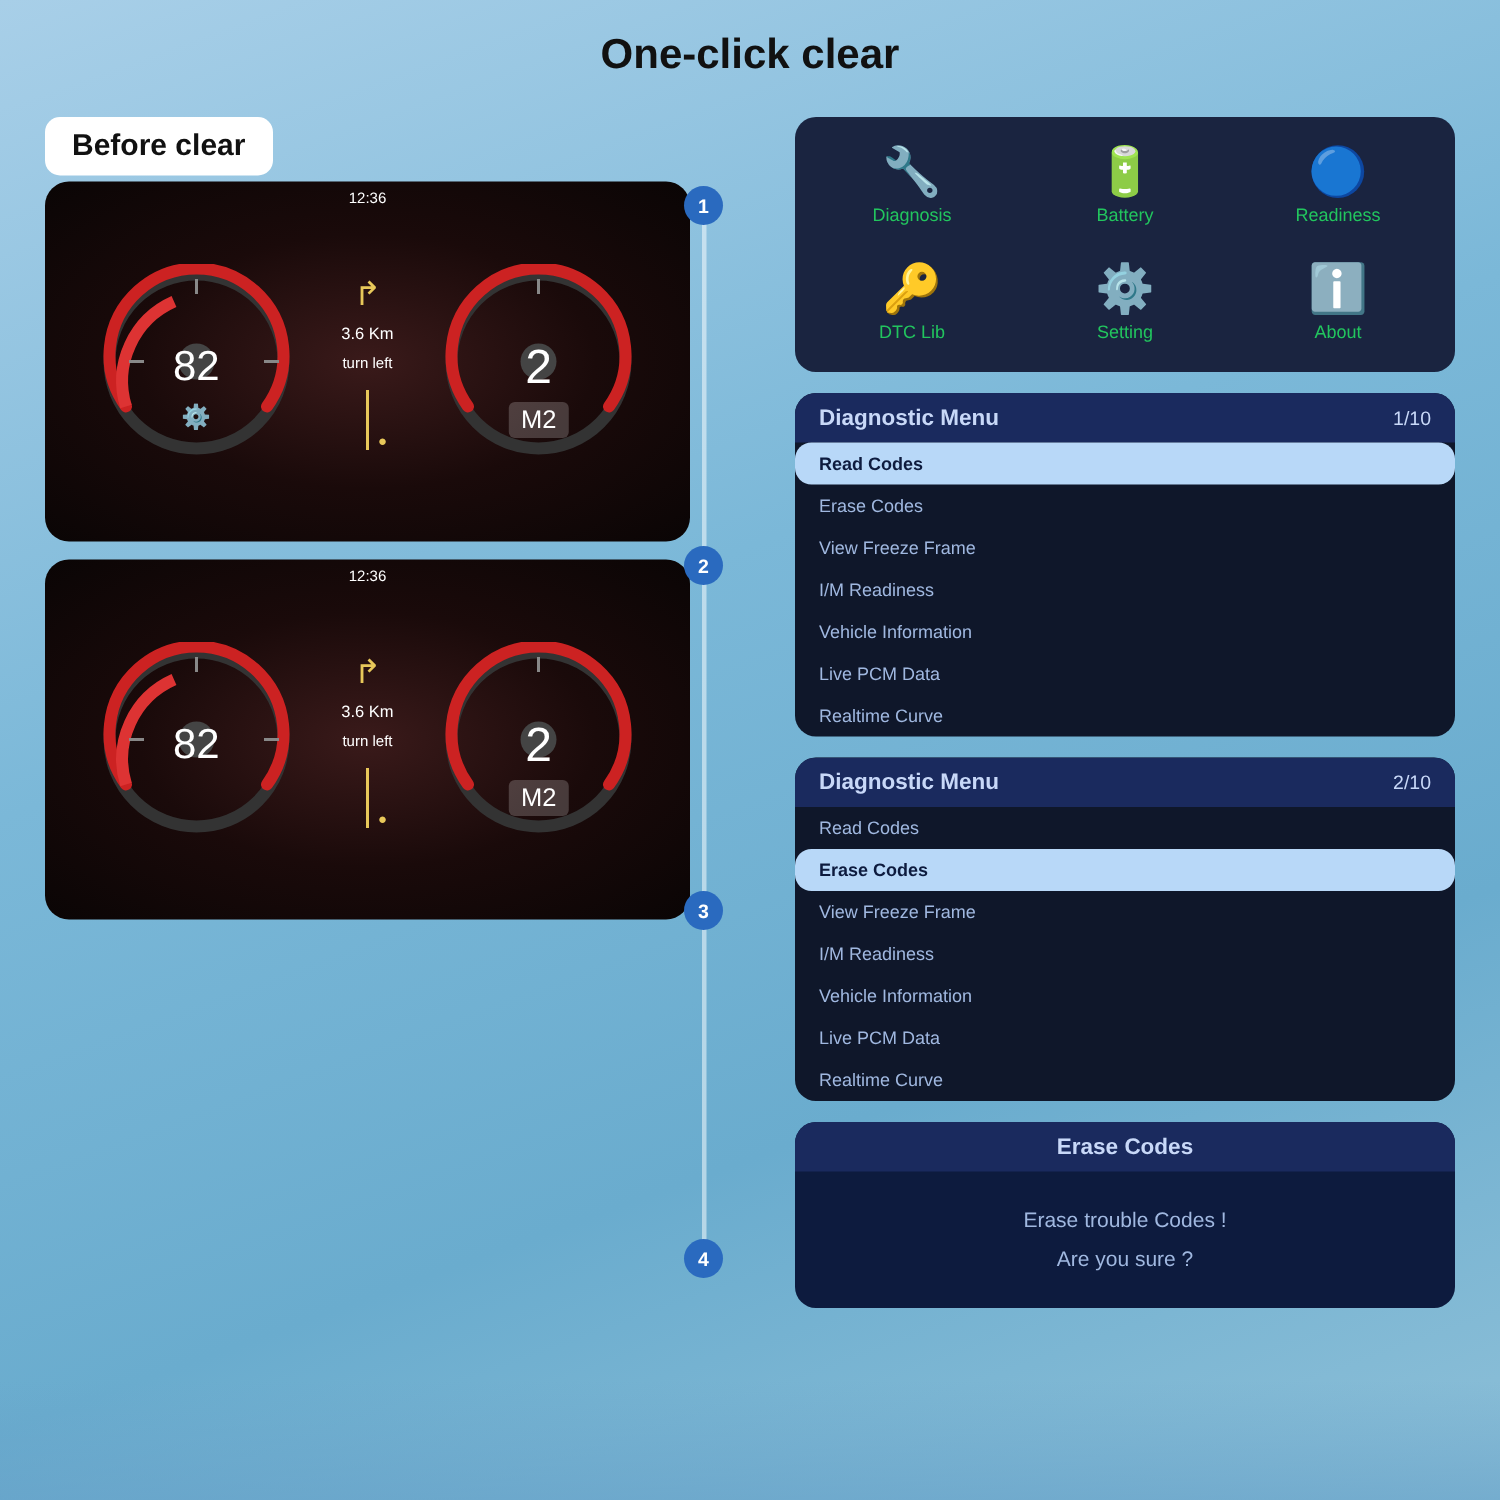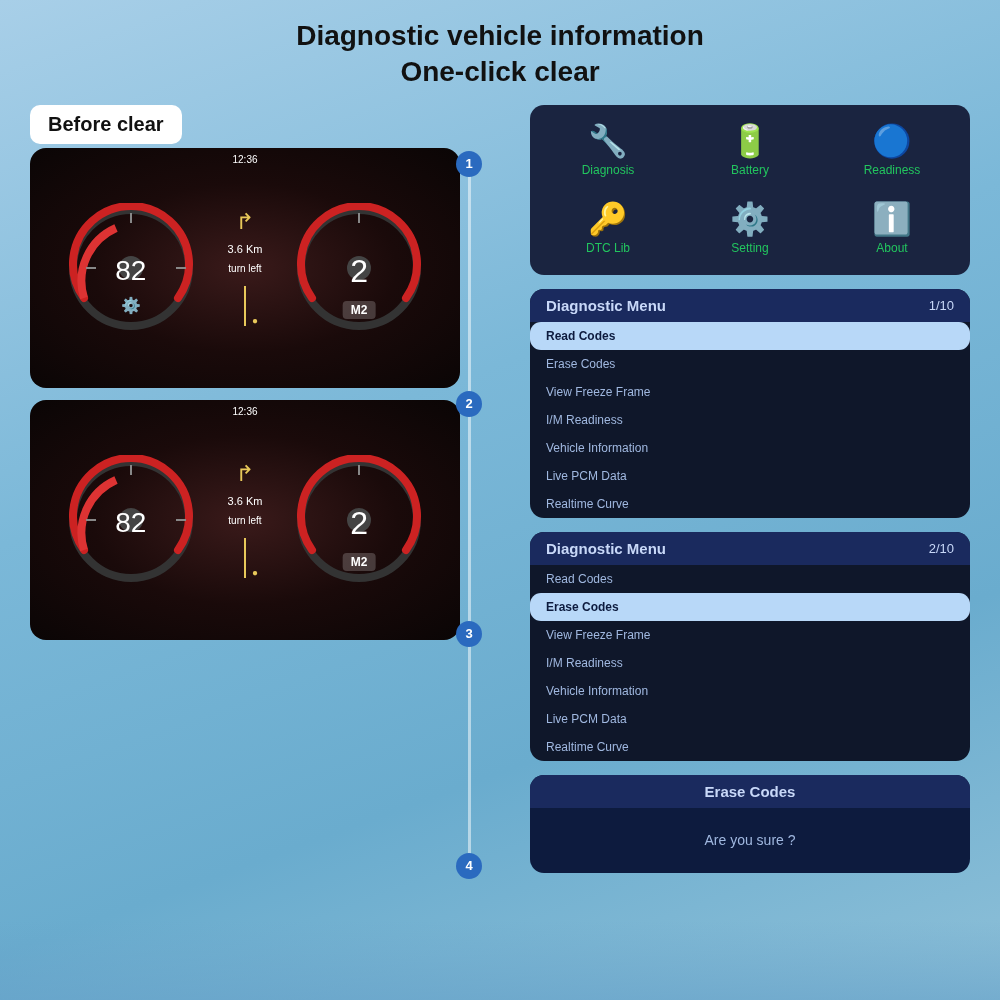--- a/index.html
+++ b/index.html
@@ -18,21 +18,21 @@
       font-size: 28px;
       font-weight: 900;
       color: #111;
       line-height: 1.3;
     }
 
     .content-area {
       display: flex;
       gap: 20px;
       padding: 0 30px;
-      margin-top: 4px;
+      margin-top: 14px;
     }
 
     
     .left-col {
       display: flex;
       flex-direction: column;
       gap: 12px;
       width: 430px;
     }
 
@@ -102,27 +102,26 @@
 
     .middle-section {
       display: flex;
       flex-direction: column;
       align-items: center;
       justify-content: center;
       gap: 8px;
     }
 
     .m2-label {
-      font-size: 12px;
+      font-size: 17px;
       color: white;
       background: rgba(255,255,255,0.2);
       padding: 2px 8px;
       border-radius: 4px;
       margin-top: 4px;
-      font-weight: bold;
     }
 
     
     .right-col {
       flex: 1;
       display: flex;
       flex-direction: column;
       gap: 14px;
     }
 
@@ -250,21 +249,20 @@
       left: 0;
       width: 100%;
       height: 80px;
       background: linear-gradient(to bottom, transparent, rgba(100,160,200,0.6));
     }
   </style>
 </head>
 <body>
 
 <div class="main-title">
-  <div>Diagnostic vehicle information</div>
   <div>One-click clear</div>
 </div>
 
 <div class="content-area" style="position:relative;">
 
   <div class="left-col">
 
     <div>
       <div class="label-badge">Before clear</div>
       <div class="dashboard-img">
@@ -424,20 +422,21 @@
       <div class="diag-item">Vehicle Information</div>
       <div class="diag-item">Live PCM Data</div>
       <div class="diag-item">Realtime Curve</div>
     </div>
 
     <div class="erase-panel">
       <div class="erase-header">
         <div class="erase-header-title">Erase Codes</div>
       </div>
       <div class="erase-body">
+        <div class="erase-text">Erase trouble Codes !</div>
         <div class="erase-text">Are you sure ?</div>
       </div>
     </div>
 
   </div>
 </div>
 
 <div class="bottom-blur"></div>
 
 </body></html>

